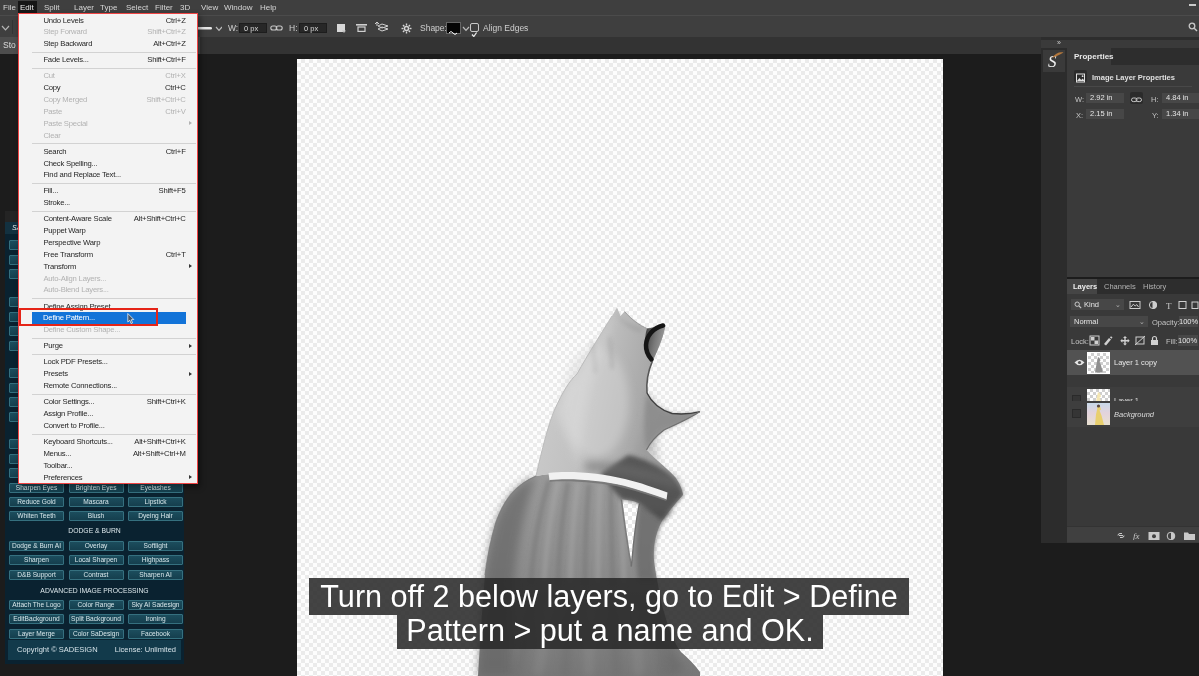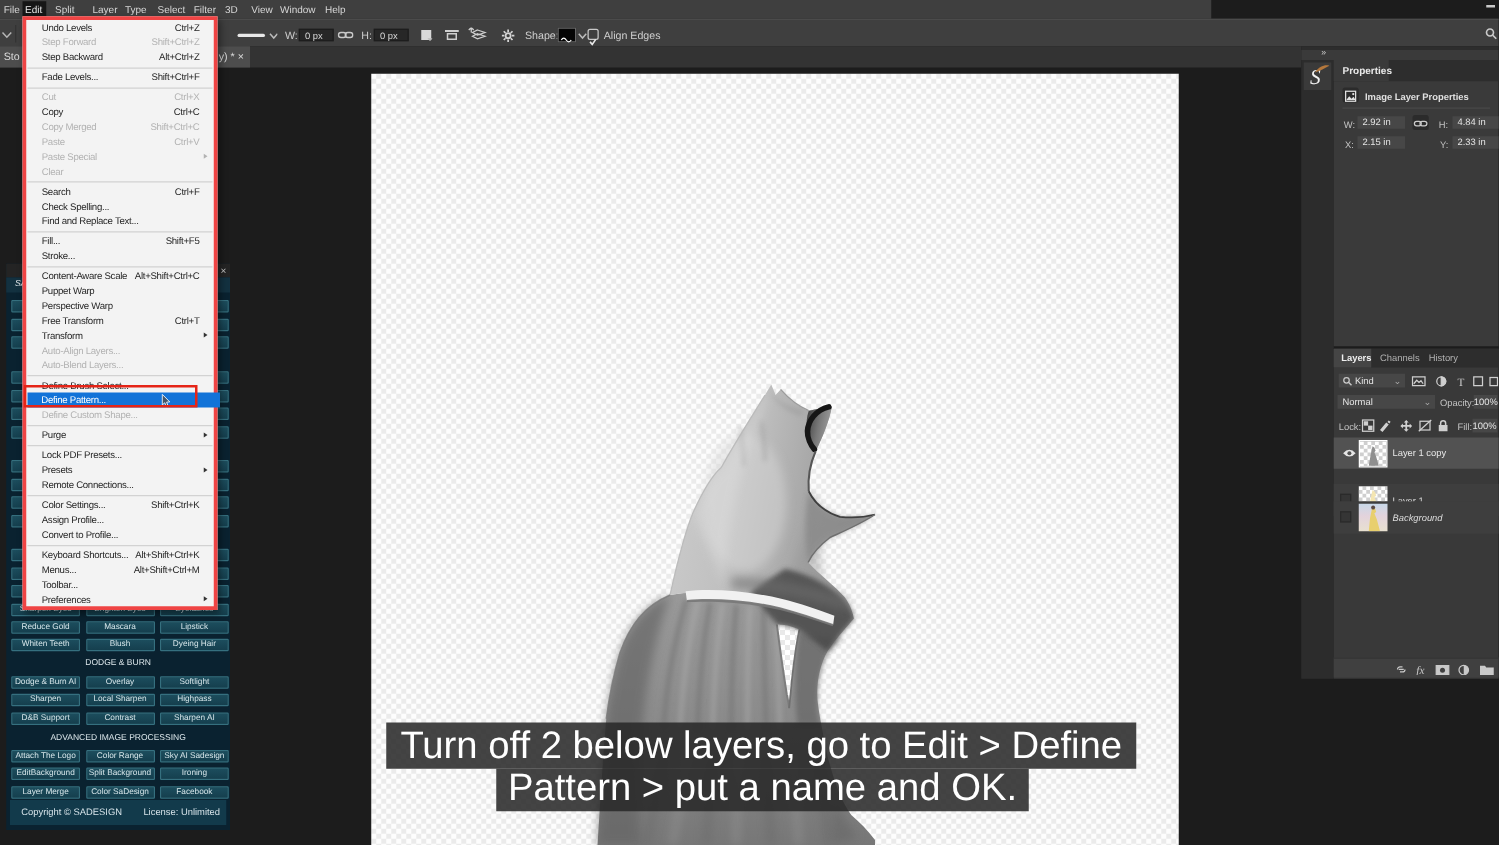--- a/index.html
+++ b/index.html
@@ -1,21 +1,21 @@
 <!DOCTYPE html>
 <html><head>
 <meta charset="utf-8">
 <style>
 * { margin:0; padding:0; box-sizing:border-box; }
 html,body { width:1199px; height:676px; overflow:hidden; background:#1c1c1c; }
 body { font-family:"Liberation Sans", sans-serif; position:relative; }
 .abs { position:absolute; }
 
 
-#menubar { left:0; top:0; width:969px; height:15px; background:#3f3f3f; }
+#menubar { left:0; top:0; width:1199px; height:15px; background:#3f3f3f; }
 #menubar .mi { position:absolute; top:0; height:15px; line-height:15px; font-size:8px; color:#d6d6d6; }
 #edithl { position:absolute; left:18px; top:1px; width:19px; height:13px; background:#161616; }
 #optbar { left:0; top:15px; width:1199px; height:22px; background:#3f3f3f; border-top:1px solid #4b4b4b; }
 #optbar .lbl { position:absolute; font-size:8.5px; color:#cfcfcf; top:7px; }
 #optbar .fld { position:absolute; top:7px; height:10px; background:#272727; border:1px solid #1d1d1d; color:#d8d8d8; font-size:7.5px; line-height:9px; padding-left:4px; }
 #tabbar { left:0; top:37px; width:1041px; height:17px; background:#333333; }
 #activetab { position:absolute; left:0; top:0; width:200px; height:17px; background:#4d4d4d; color:#dddddd; font-size:8.5px; line-height:17px; }
 
 
 #paste { left:0; top:54px; width:1041px; height:622px; background:#1c1c1c; }
@@ -26,21 +26,21 @@
 
 
 #sadp { left:5px; top:211px; width:179px; height:453px; background:#0a2230; }
 #sadp .hdr { position:absolute; left:0; top:0; width:179px; height:11px; background:#242424; }
 #sadp .tabs { position:absolute; left:0; top:11px; width:179px; height:12px; background:#133140; color:#e8eef0; font-size:7px; line-height:12px; font-style:italic; padding-left:7px; }
 .sbtn { position:absolute; height:10px; background:linear-gradient(#1c4d5d,#153f4e); border:1px solid #35707f; border-radius:1px; color:#d7e6ea; font-size:6.6px; text-align:center; line-height:8px; }
 .shead { position:absolute; width:179px; text-align:center; color:#dde8ec; font-size:6.8px; }
 #sfoot { position:absolute; left:3px; top:429px; width:173px; height:20px; background:#123a4b; color:#d5e2e8; font-size:7.5px; line-height:20px; }
 
 
-#menu { left:18px; top:13px; width:156px; background:#f3f3f3; border:3px solid #ef4444; box-shadow:2px 3px 6px rgba(0,0,0,0.45); }
+#menu { left:18px; top:13px; width:180px; background:#f3f3f3; border:1px solid #ef4444; box-shadow:2px 3px 6px rgba(0,0,0,0.45);padding-left:12px; }
 #menu .it { position:relative; height:11.85px; font-size:7.7px; letter-spacing:-0.22px; line-height:11.85px; color:#262626; padding-left:12.4px; white-space:nowrap; }
 #menu .it .sc { position:absolute; right:11.4px; top:0;margin-left:26px; }
 #menu .it.g { color:#b2b2b2; }
 #menu .it.sel { background:#1273d8; color:#ffffff; }
 #menu .sep { height:4.26px; position:relative; }
 #menu .sep::after { content:""; position:absolute; left:1px; right:1px; top:1.8px; border-top:1px solid #d2d2d2; }
 #menu .arr { position:absolute; right:5px; top:3.4px; width:0; height:0; border-left:3.6px solid #333; border-top:2.6px solid transparent; border-bottom:2.6px solid transparent; }
 #menu .it.g .arr { border-left-color:#b2b2b2; }
 #redrect { left:19px; top:307.5px; width:139px; height:18px; border:2.5px solid #e52417; z-index:30; }
 
@@ -352,21 +352,21 @@
   <div class="it">Stroke...</div>
   <div class="sep"></div>
   <div class="it">Content-Aware Scale<span class="sc">Alt+Shift+Ctrl+C</span></div>
   <div class="it">Puppet Warp</div>
   <div class="it">Perspective Warp</div>
   <div class="it">Free Transform<span class="sc">Ctrl+T</span></div>
   <div class="it">Transform<span class="arr"></span></div>
   <div class="it g">Auto-Align Layers...</div>
   <div class="it g">Auto-Blend Layers...</div>
   <div class="sep"></div>
-  <div class="it">Define Brush Select...</div>
+  <div class="it">Define Assign Preset...</div>
   <div class="it sel" style="margin-left:1px;width:154px;padding-left:11px;">Define Pattern...</div>
   <div class="it g">Define Custom Shape...</div>
   <div class="sep"></div>
   <div class="it">Purge<span class="arr"></span></div>
   <div class="sep"></div>
   <div class="it">Lock PDF Presets...</div>
   <div class="it">Presets<span class="arr"></span></div>
   <div class="it">Remote Connections...</div>
   <div class="sep"></div>
   <div class="it">Color Settings...<span class="sc">Shift+Ctrl+K</span></div>
@@ -412,21 +412,21 @@
         <g fill="none" stroke="#c9c9c9" stroke-width="1">
           <rect x="1.5" y="4" width="5.5" height="3.6" rx="1.8"></rect>
           <rect x="6" y="4" width="5.5" height="3.6" rx="1.8"></rect>
         </g>
       </svg></div>
   <span class="rsmall" style="position:absolute;left:84px;top:47px">H:</span>
   <div class="rfld" style="left:95px;top:45px;width:37px;height:10px;line-height:10px;padding-left:4px">4.84 in</div>
   <span class="rsmall" style="position:absolute;left:9px;top:63px">X:</span>
   <div class="rfld" style="left:19px;top:61px;width:38px;height:10px;line-height:10px;padding-left:4px">2.15 in</div>
   <span class="rsmall" style="position:absolute;left:85px;top:63px">Y:</span>
-  <div class="rfld" style="left:95px;top:61px;width:37px;height:10px;line-height:10px;padding-left:4px">2.33 in</div>
+  <div class="rfld" style="left:95px;top:61px;width:37px;height:10px;line-height:10px;padding-left:4px">1.34 in</div>
 </div>
 <div class="abs" id="layers">
   <div style="position:absolute;left:0;top:0;width:132px;height:15px;background:#2d2d2d">
     <div style="position:absolute;left:0;top:0;width:30px;height:15px;background:#454545;color:#efefef;font-size:7.5px;font-weight:bold;line-height:15px;padding-left:6px">Layers</div>
     <span style="position:absolute;left:37px;top:0;color:#b2b2b2;font-size:7.5px;line-height:15px">Channels</span>
     <span style="position:absolute;left:76px;top:0;color:#b2b2b2;font-size:7.5px;line-height:15px">History</span>
   </div>
   <div class="rfld" style="left:4px;top:20px;width:53px;height:11px;line-height:11px"><svg style="position:absolute;left:3px;top:2px" width="8" height="8" viewBox="0 0 8 8">
         <circle cx="3.2" cy="3.2" r="2.2" fill="none" stroke="#c9c9c9" stroke-width="1"></circle>
         <line x1="5" y1="5" x2="7.2" y2="7.2" stroke="#c9c9c9" stroke-width="1.1"></line>

